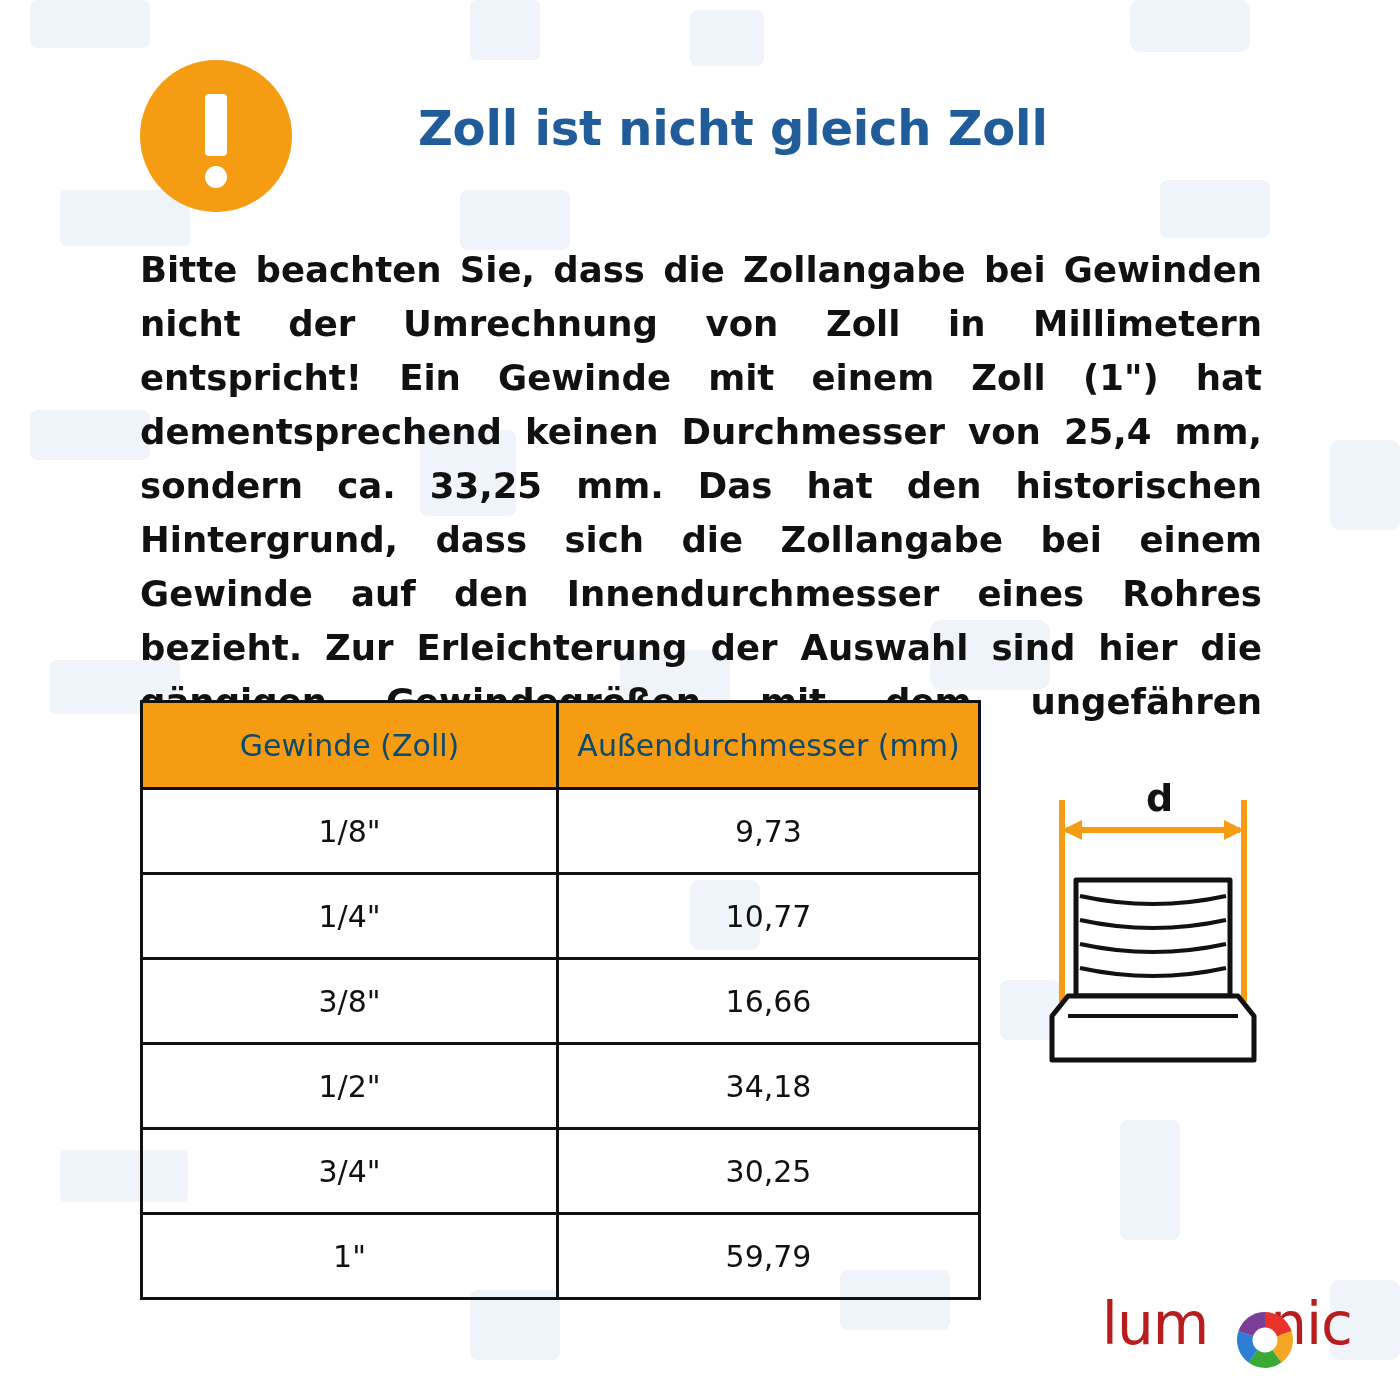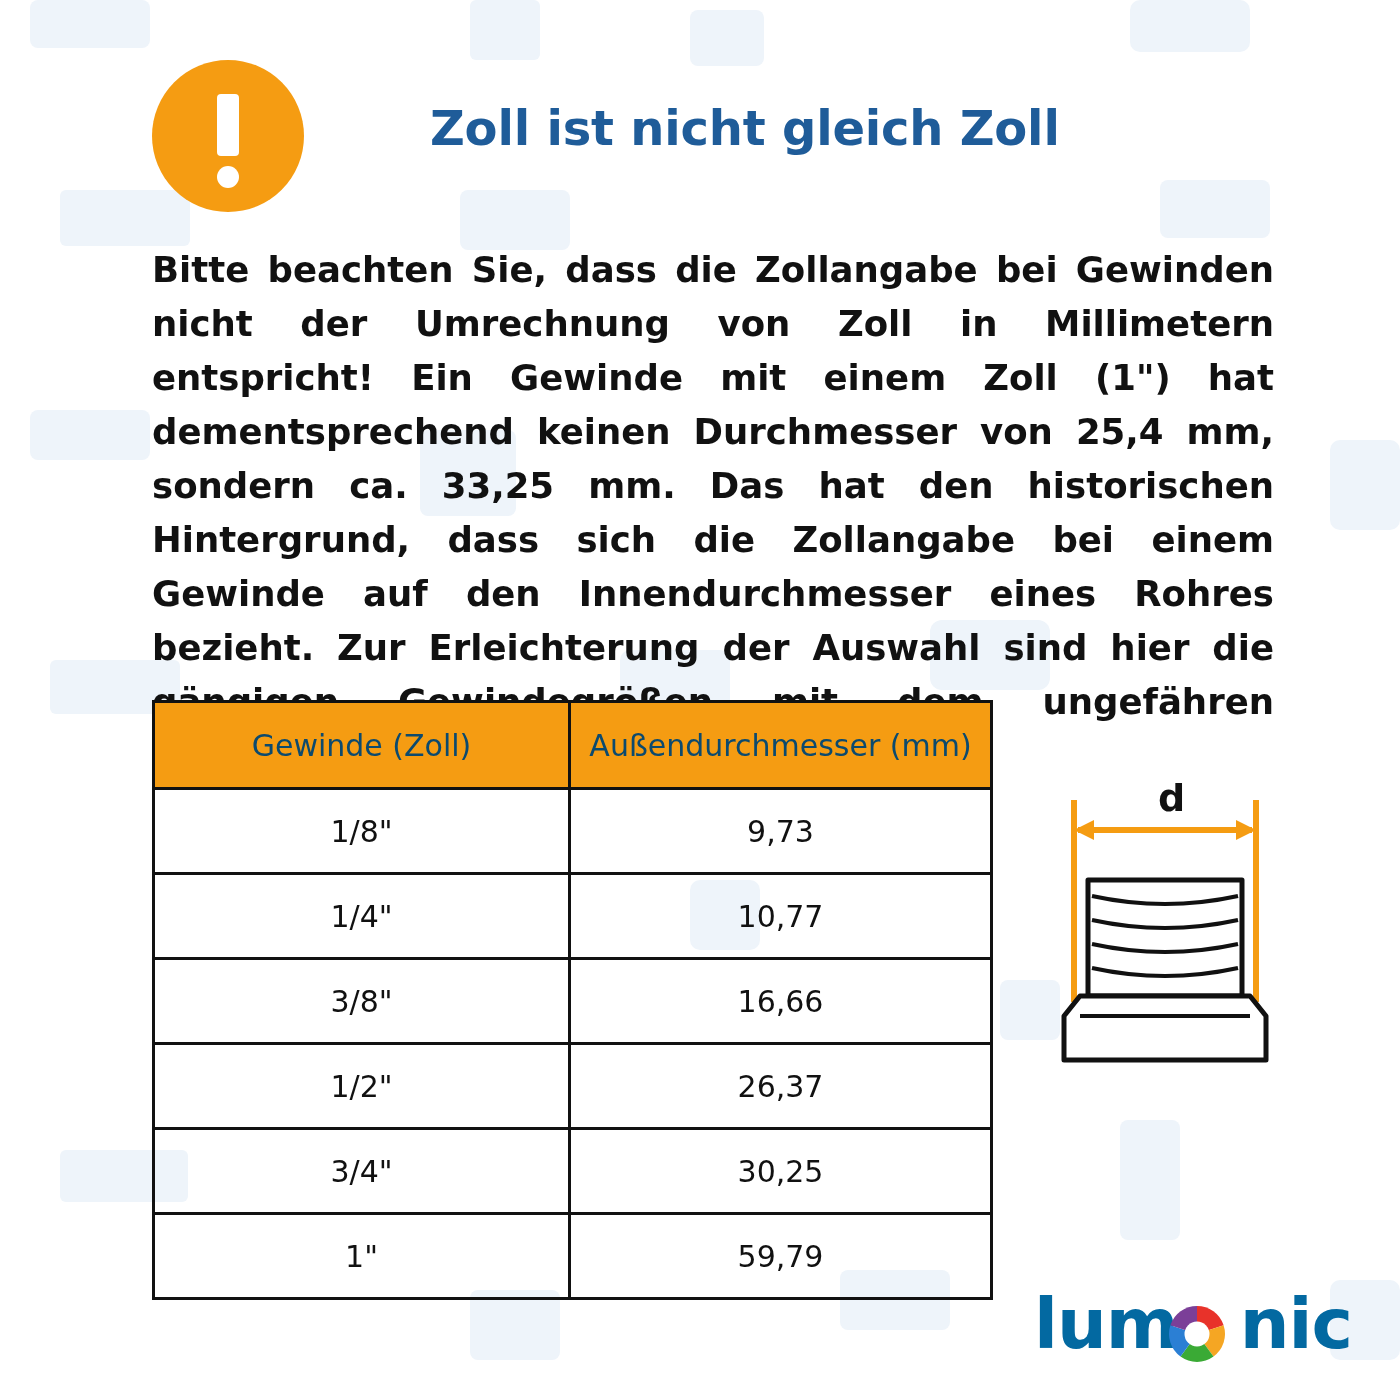--- a/index.html
+++ b/index.html
@@ -21,21 +21,20 @@
     inset: 0;
     pointer-events: none;
     z-index: 0;
     opacity: 1;
   }
 
   .page {
     position: absolute;
     inset: 0;
     z-index: 2;
-    margin-left: 12px;
   }
 
   
   .header {
     position: absolute;
     left: 140px;
     top: 58px;
     width: 1140px;
     height: 150px;
   }
@@ -148,23 +147,23 @@
   
   .logo {
     position: absolute;
     right: 48px;
     bottom: 30px;
     height: 92px;
     display: flex;
     align-items: center;
   }
   .logo-text {
-    font-size: 70px;
-    font-weight: bold;
-    color: #0369a1;
+    font-size: 58px;
+    font-weight: normal;
+    color: #b91c1c;
     letter-spacing: -1px;
     line-height: 1;
     position: relative;
     white-space: nowrap;
   }
 </style>
 </head>
 <body>
 
 <div class="bg-watermarks">
@@ -228,21 +227,21 @@
         <tr>
           <td>1/4"</td>
           <td>10,77</td>
         </tr>
         <tr>
           <td>3/8"</td>
           <td>16,66</td>
         </tr>
         <tr>
           <td>1/2"</td>
-          <td>26,37</td>
+          <td>34,18</td>
         </tr>
         <tr>
           <td>3/4"</td>
           <td>30,25</td>
         </tr>
         <tr>
           <td>1"</td>
           <td>59,79</td>
         </tr>
       </tbody>

